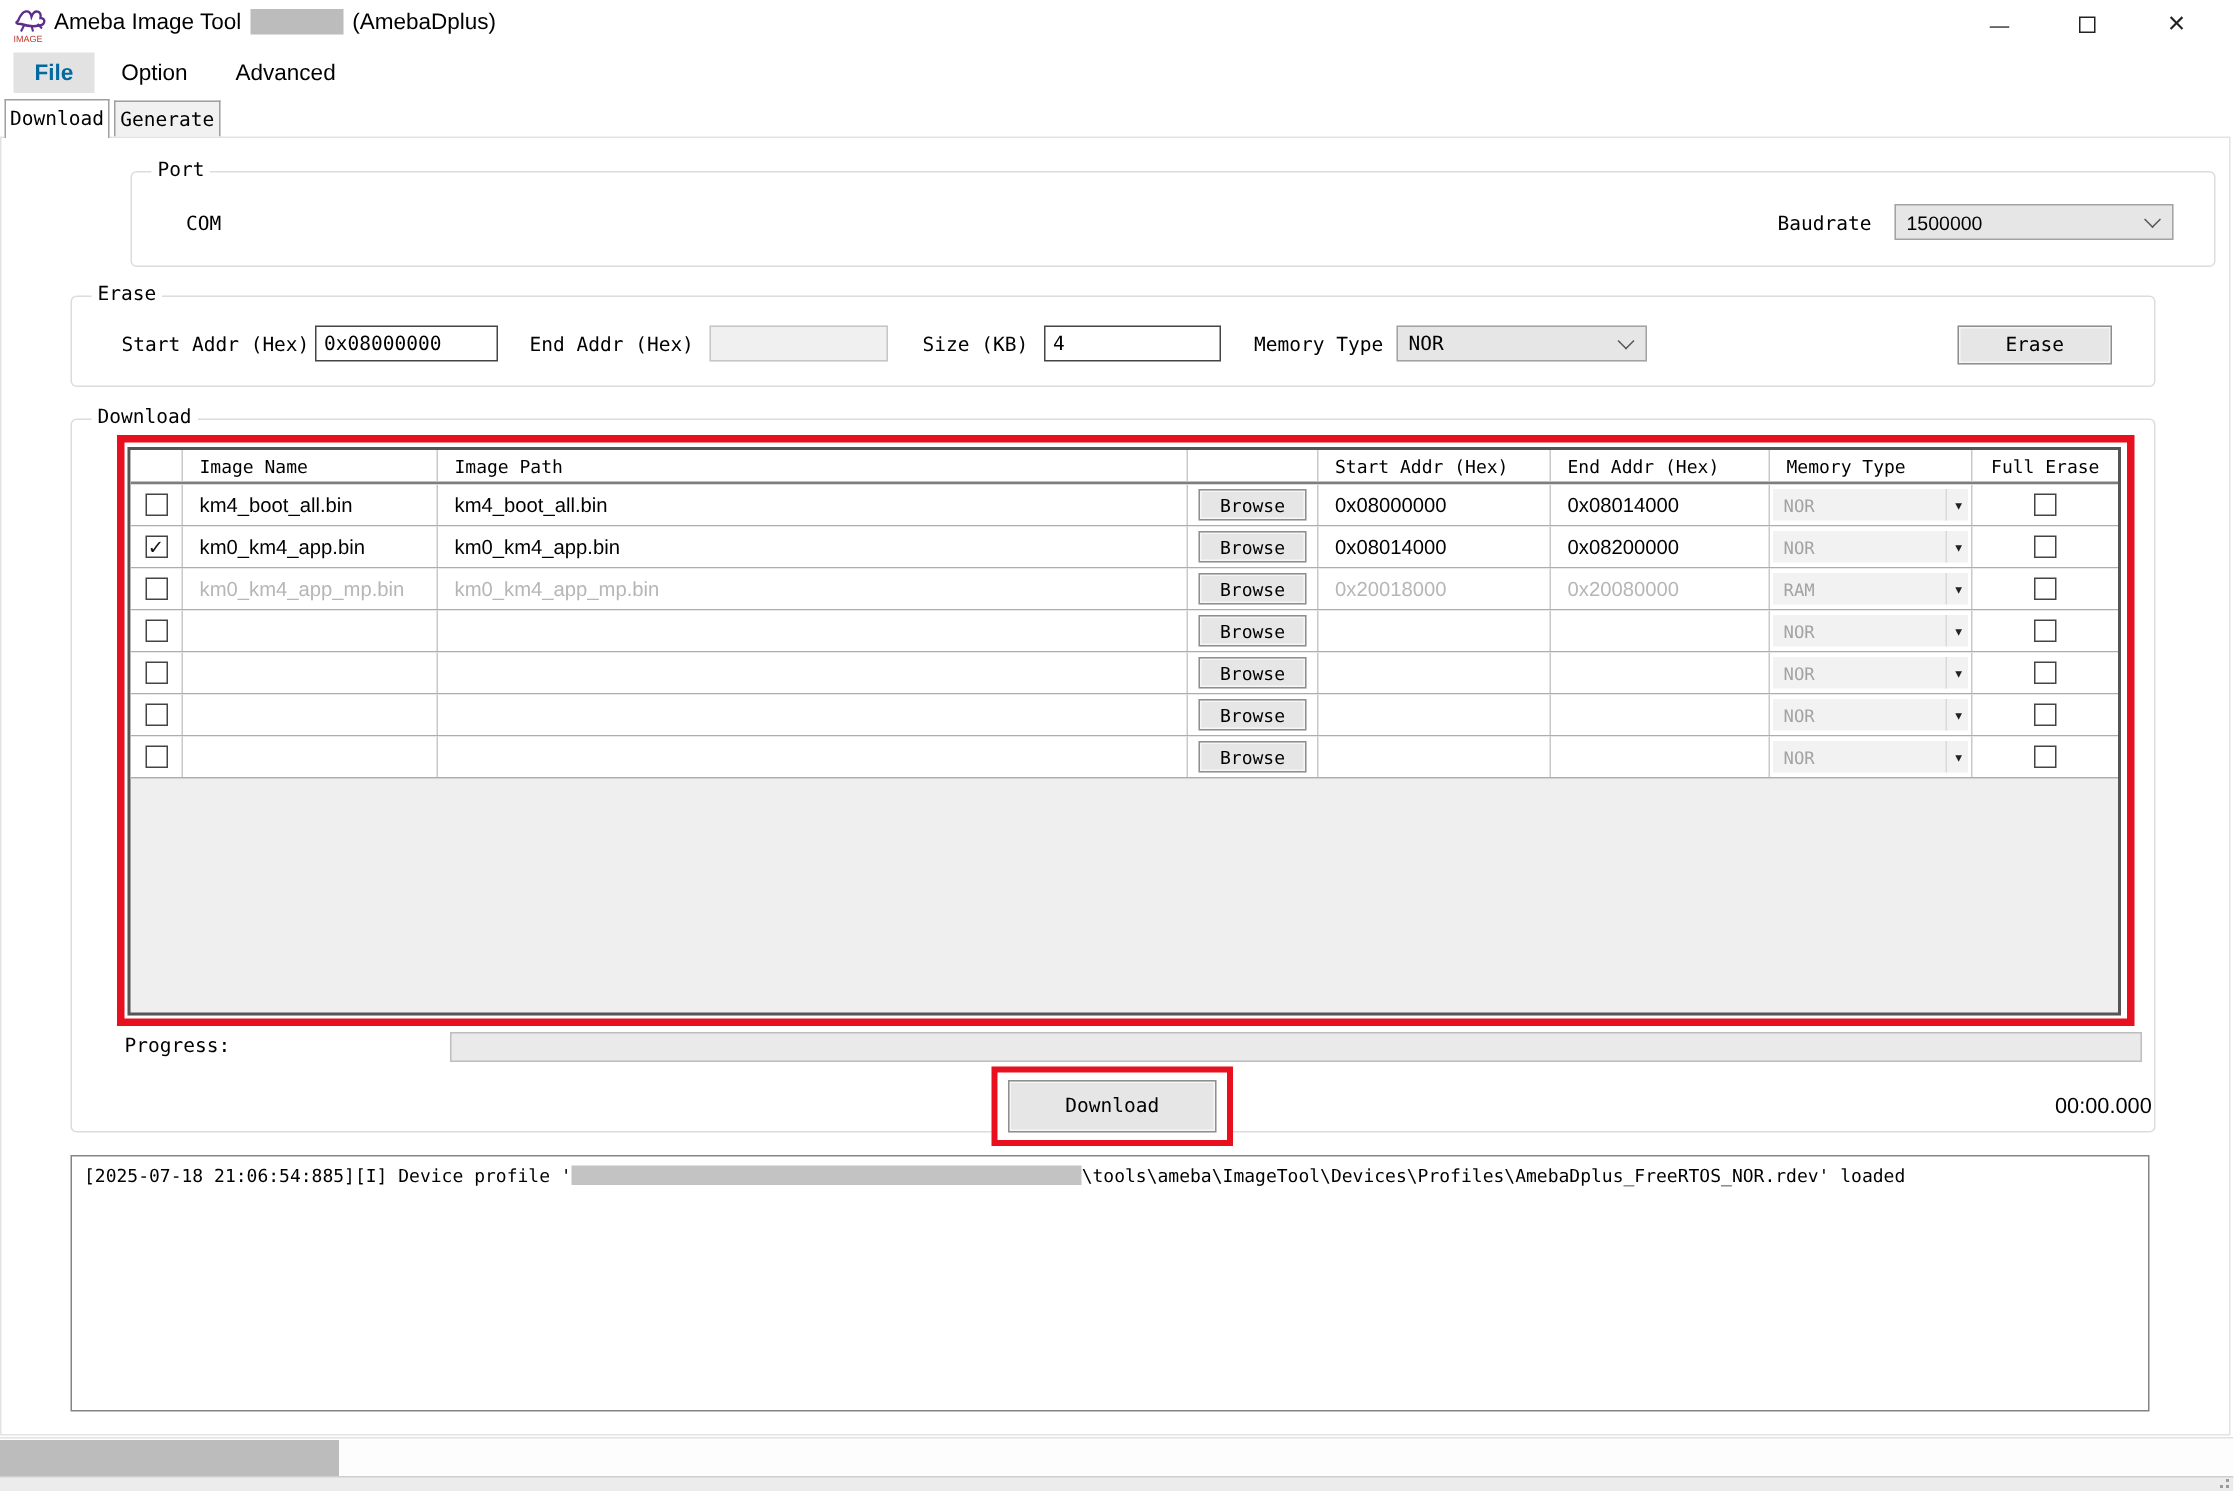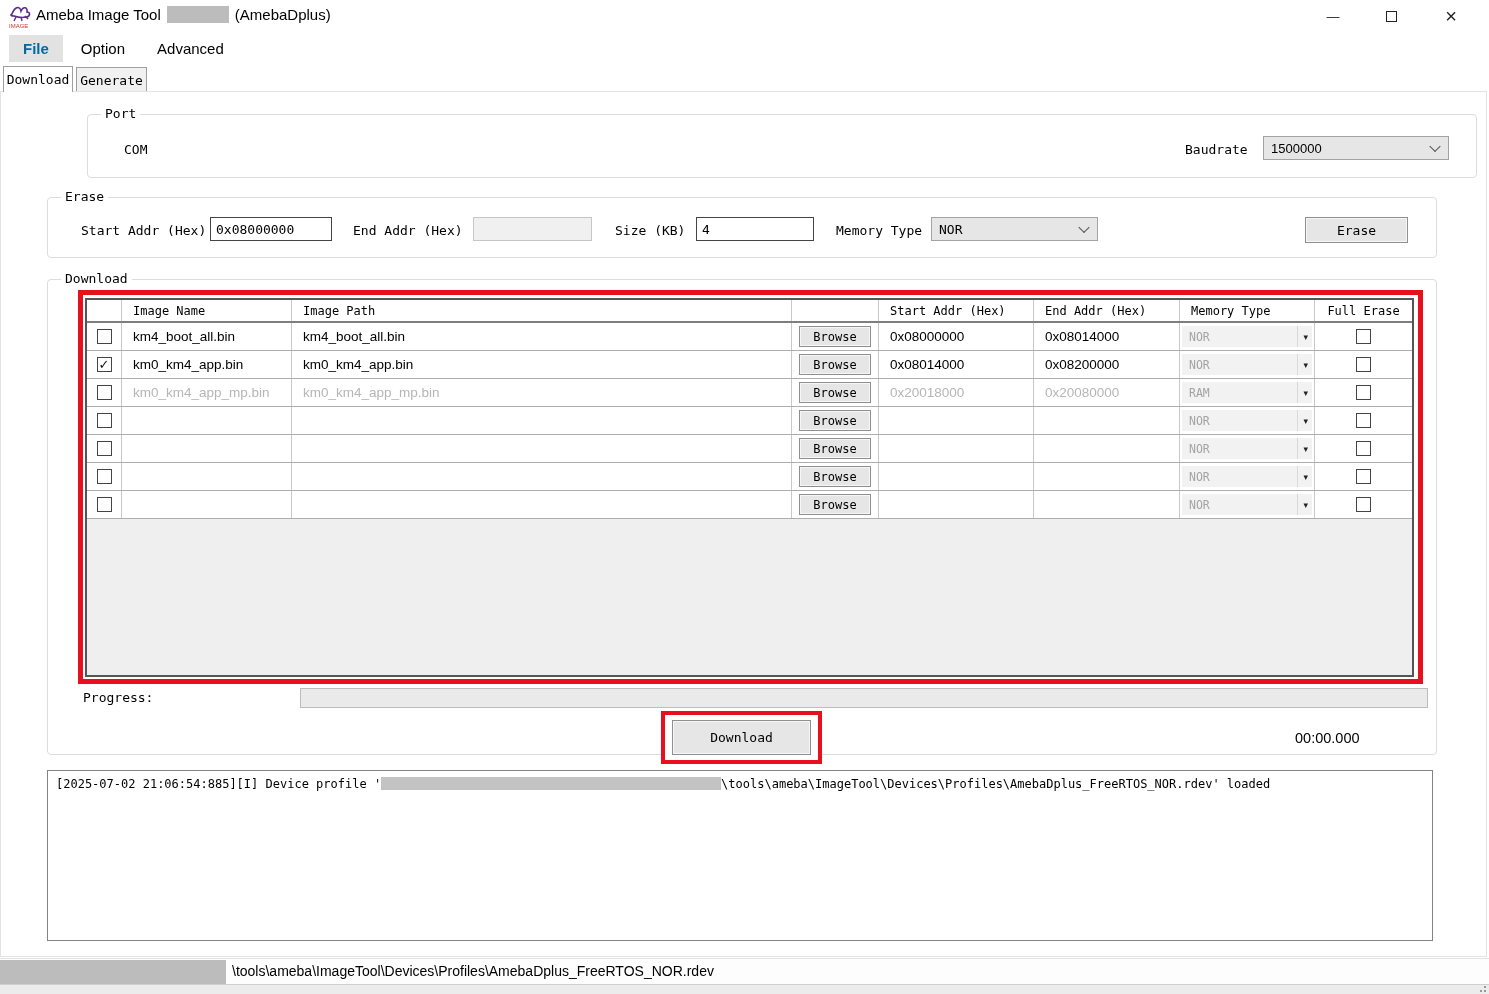--- a/index.html
+++ b/index.html
@@ -68,21 +68,21 @@
   .browse-btn { width:72px; height:21px; font-size:12px; font-family:"DejaVu Sans Mono", monospace; }
   .mem-combo { position:absolute; inset:3px 2px 3px 2px; background:#f2f2f2; display:flex; align-items:center; padding:0 4px 0 7px; }
   .mem-text { font-family:"DejaVu Sans Mono", monospace; font-size:11.5px; color:#a3a3a3; flex:1; }
   .mem-arrow { font-size:9px; color:#222; border-left:1px solid #d9d9d9; padding-left:5px; height:100%; display:flex; align-items:center; }
 
   
   .progress-groove { position:absolute; left:300px; top:688px; width:1128px; height:20px; background:#eaeaea; border:1px solid #bdbdbd; }
   .dl-annot { position:absolute; left:661px; top:711px; width:161px; height:53px; border:4px solid #e8101e;
               display:flex; align-items:center; justify-content:center; background:#fff; }
   .dl-btn { width:139px; height:35px; font-size:13px; font-family:"DejaVu Sans Mono", monospace; }
-  .timer { position:absolute; left:1295px; top:730px; font-size:14.5px; }
+  .timer { position:absolute; left:1370px; top:730px; font-size:14.5px; }
 
   
   .logbox { position:absolute; left:47px; top:770px; width:1386px; height:171px; background:#fff; border:1px solid #848484;
             padding:6px 8px; font-size:12px; }
   .log-redact { display:inline-block; width:340px; height:13px; background:#c3c3c3; vertical-align:-2px; }
 
   
   .statusbar { position:absolute; left:0; top:958px; width:1489px; height:27px; background:#fdfdfd; border-top:1px solid #e2e2e2; }
   .status-redact { position:absolute; left:0; top:1px; width:226px; height:25px; background:#bcbcbc; }
   .status-path { position:absolute; left:232px; top:4px; font-size:14px; }
@@ -335,26 +335,25 @@
 
 <span class="lbl f-mono" style="left:83px; top:690px;">Progress:</span>
 <div class="progress-groove"></div>
 
 <div class="dl-annot">
   <button class="btn dl-btn">Download</button>
 </div>
 <span class="timer f-sans">00:00.000</span>
 
 <div class="logbox f-mono">
-  <span><span>[2025-07-02 21:06:54:885][I] Device profile '</span><span class="log-redact"></span><span>\tools\ameba\ImageTool\Devices\Profiles\AmebaDplus_FreeRTOS_NOR.rdev' loaded</span></span>
+  <span><span>[2025-07-18 21:06:54:885][I] Device profile '</span><span class="log-redact"></span><span>\tools\ameba\ImageTool\Devices\Profiles\AmebaDplus_FreeRTOS_NOR.rdev' loaded</span></span>
 </div>
 
 <div class="statusbar">
   <span class="status-redact"></span>
-  <span class="status-path">\tools\ameba\ImageTool\Devices\Profiles\AmebaDplus_FreeRTOS_NOR.rdev</span>
 </div>
 <div class="bottom-strip">
   <span class="grip">
     <i style="right:0; bottom:0;"></i>
       <i style="right:4px; bottom:0;"></i>
       <i style="right:0; bottom:4px;"></i>
   </span>
 </div>
 
 </body></html>

